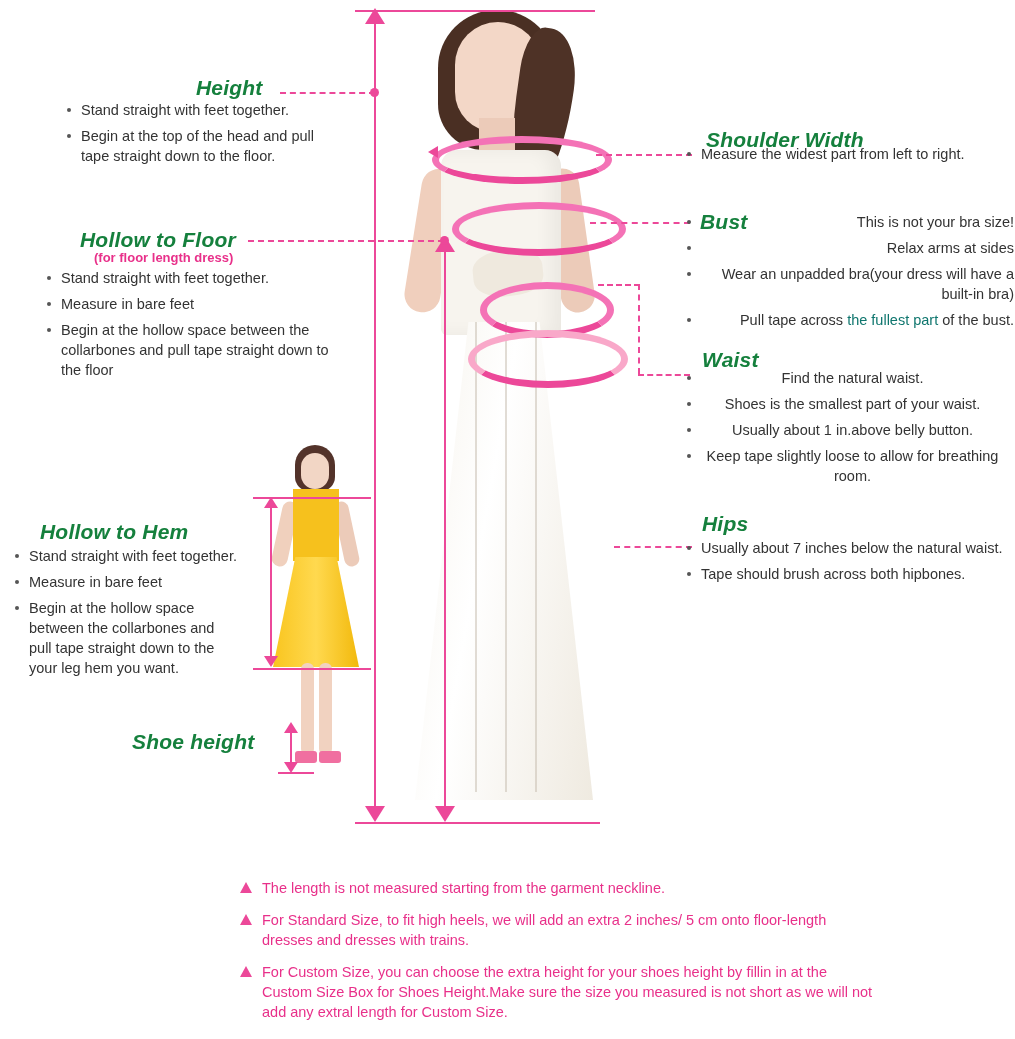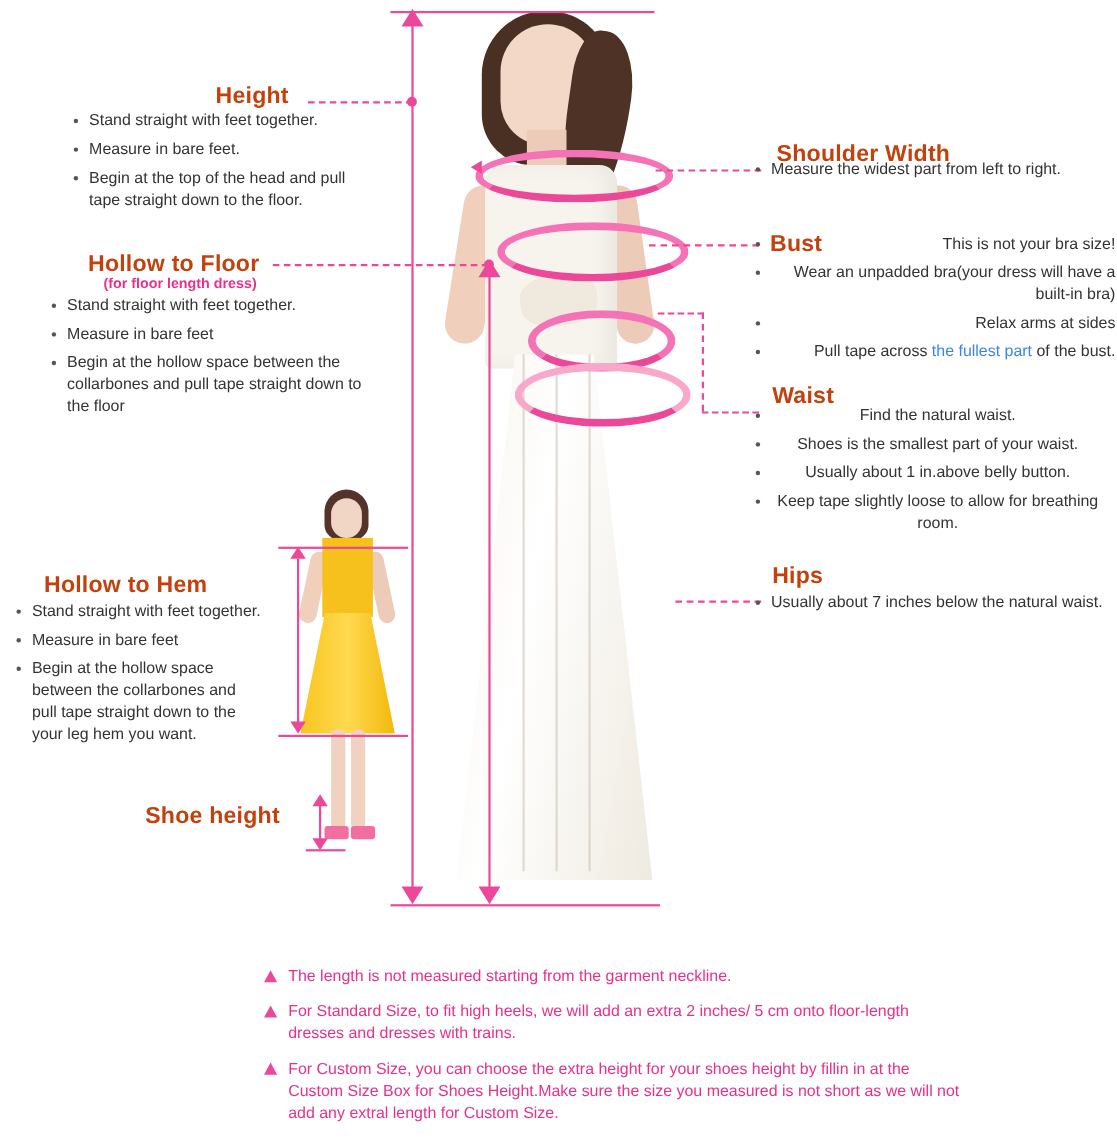--- a/index.html
+++ b/index.html
@@ -14,25 +14,26 @@
     position: relative;
     width: 1015px;
     height: 1039px;
     overflow: hidden;
     background: #ffffff;
   }
 
   
   .heading {
     position: absolute;
-    color: #c2410c;
+    color: #15803d;
     font-weight: bold;
     font-size: 21px;
     white-space: nowrap;
     letter-spacing: .2px;
+    font-style: italic;
   }
   .subheading {
     position: absolute;
     color: #e8308a;
     font-weight: bold;
     font-size: 13px;
     white-space: nowrap;
   }
   .bullets {
     position: absolute;
@@ -52,21 +53,21 @@
     content: "";
     position: absolute;
     left: 3px;
     top: 8px;
     width: 4px;
     height: 4px;
     border-radius: 50%;
     background: #555;
   }
   .bullets li .hl {
-    color: #3b82f6;
+    color: #0f766e;
   }
 
   
   .figure {
     position: absolute;
     left: 355px;
     top: 0;
     width: 300px;
     height: 830px;
   }
@@ -366,21 +367,20 @@
   <div class="arrow-down-s" style="left:264px; top:656px;"></div>
 
   <div class="vline" style="left:290px; top:730px; height:36px;"></div>
   <div class="arrow-up-s" style="left:284px; top:722px;"></div>
   <div class="arrow-down-s" style="left:284px; top:762px;"></div>
   <div class="hline" style="left:278px; top:772px; width:36px;"></div>
 
   <div class="heading" style="left:196px; top:76px;">Height</div>
   <ul class="bullets" style="left:64px; top:100px; width:280px;">
     <li>Stand straight with feet together.</li>
-    <li>Measure in bare feet.</li>
     <li>Begin at the top of the head and pull tape straight down to the floor.</li>
   </ul>
 
   <div class="heading" style="left:80px; top:228px;">Hollow to Floor</div>
   <div class="subheading" style="left:94px; top:250px;text-align:center;">(for floor length dress)</div>
   <ul class="bullets" style="left:44px; top:268px; width:290px;">
     <li>Stand straight with feet together.</li>
     <li>Measure in bare feet</li>
     <li>Begin at the hollow space between the collarbones and pull tape straight down to the floor</li>
   </ul>
@@ -395,36 +395,37 @@
   <div class="heading" style="left:132px; top:730px;">Shoe height</div>
 
   <div class="heading" style="left:706px; top:128px;">Shoulder Width</div>
   <ul class="bullets" style="left:684px; top:144px; width:330px;">
     <li>Measure the widest part from left to right.</li>
   </ul>
 
   <div class="heading" style="left:700px; top:194px;margin-top:16px;">Bust</div>
   <ul class="bullets" style="left:684px; top:212px; width:330px;text-align:right;">
     <li>This is not your bra size!</li>
+    <li>Relax arms at sides</li>
     <li>Wear an unpadded bra(your dress will have a built-in bra)</li>
-    <li>Relax arms at sides</li>
     <li><span>Pull tape across </span><span class="hl">the fullest part</span><span> of the bust.</span></li>
   </ul>
 
   <div class="heading" style="left:702px; top:348px;">Waist</div>
   <ul class="bullets" style="left:684px; top:368px; width:320px;text-align:center;">
     <li>Find the natural waist.</li>
     <li>Shoes is the smallest part of your waist.</li>
     <li>Usually about 1 in.above belly button.</li>
     <li>Keep tape slightly loose to allow for breathing room.</li>
   </ul>
 
   <div class="heading" style="left:702px; top:512px;">Hips</div>
   <ul class="bullets" style="left:684px; top:538px; width:330px;">
     <li>Usually about 7 inches below the natural waist.</li>
+    <li>Tape should brush across both hipbones.</li>
   </ul>
 
   <div class="notes">
     <div class="note">
       <span class="tri"></span>
       <span>The length is not measured starting from the garment neckline.</span>
     </div>
     <div class="note">
       <span class="tri"></span>
       <span>For Standard Size, to fit high heels, we will add an extra 2 inches/ 5  cm onto floor-length dresses and dresses with trains.</span>

